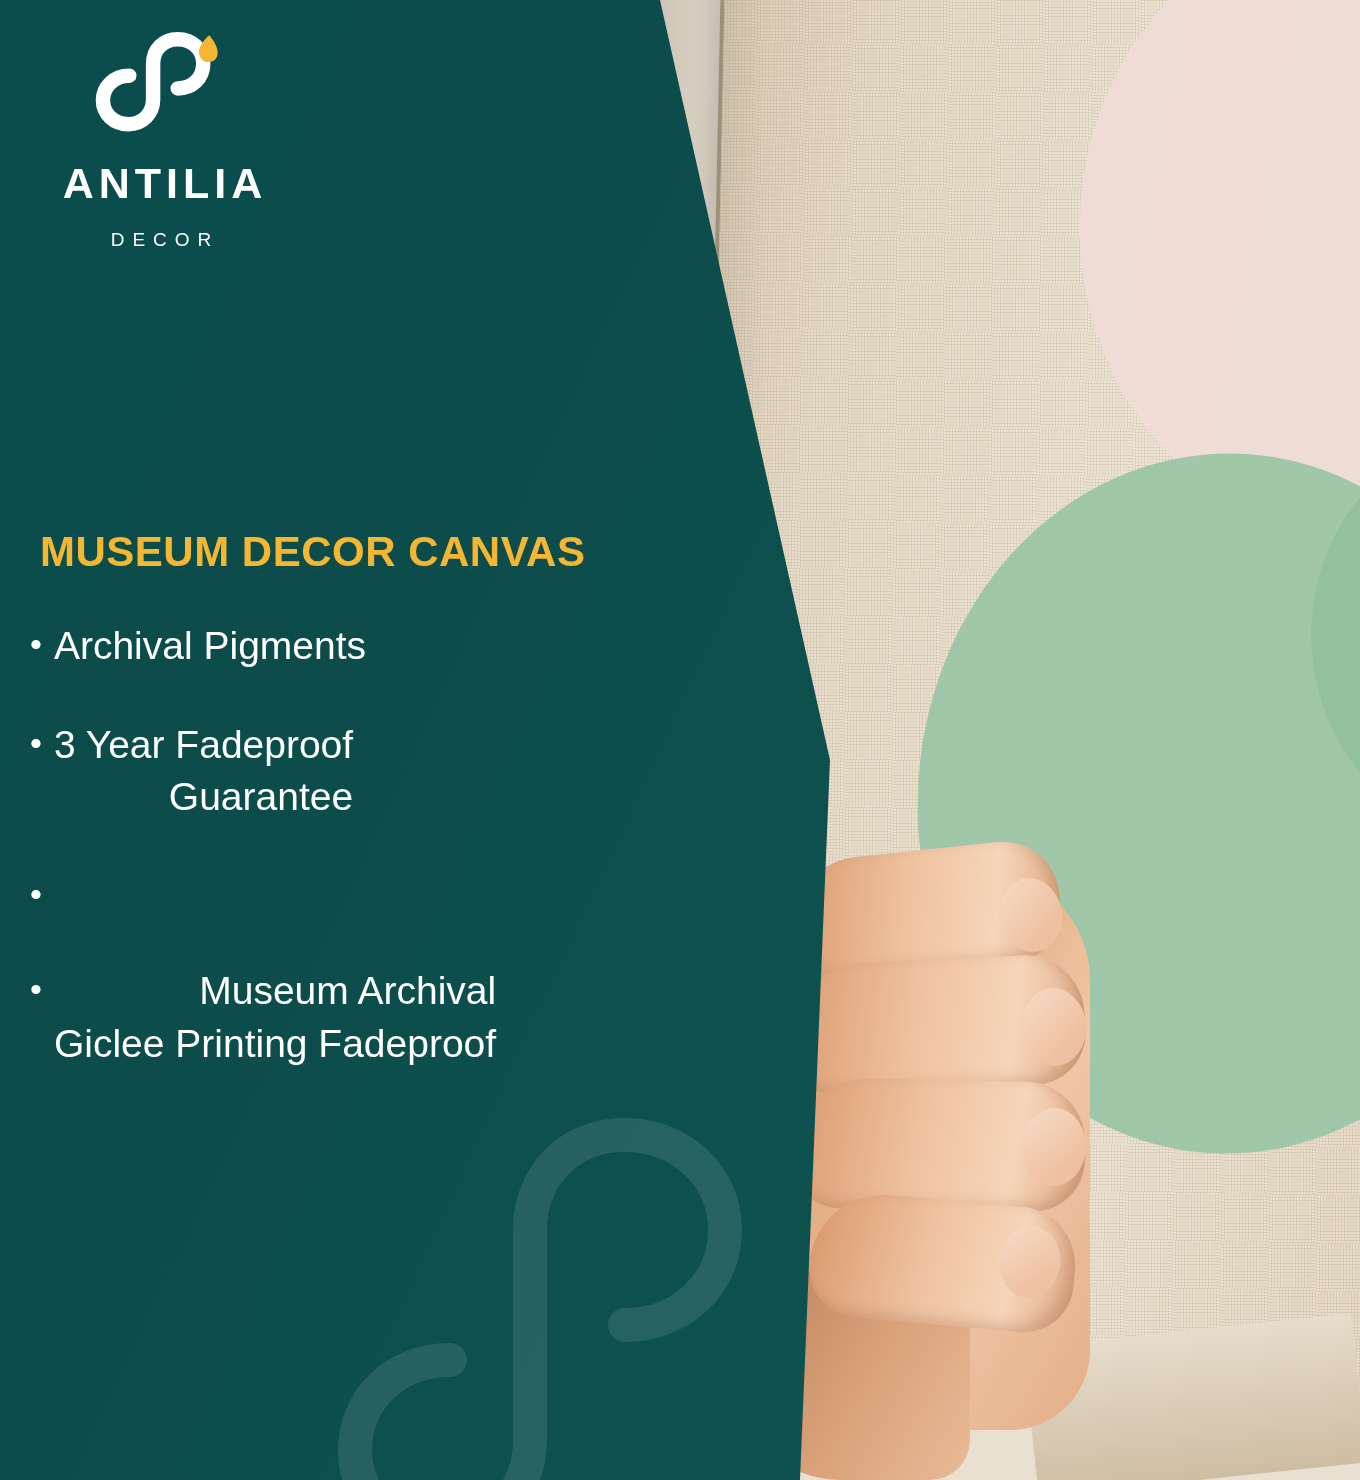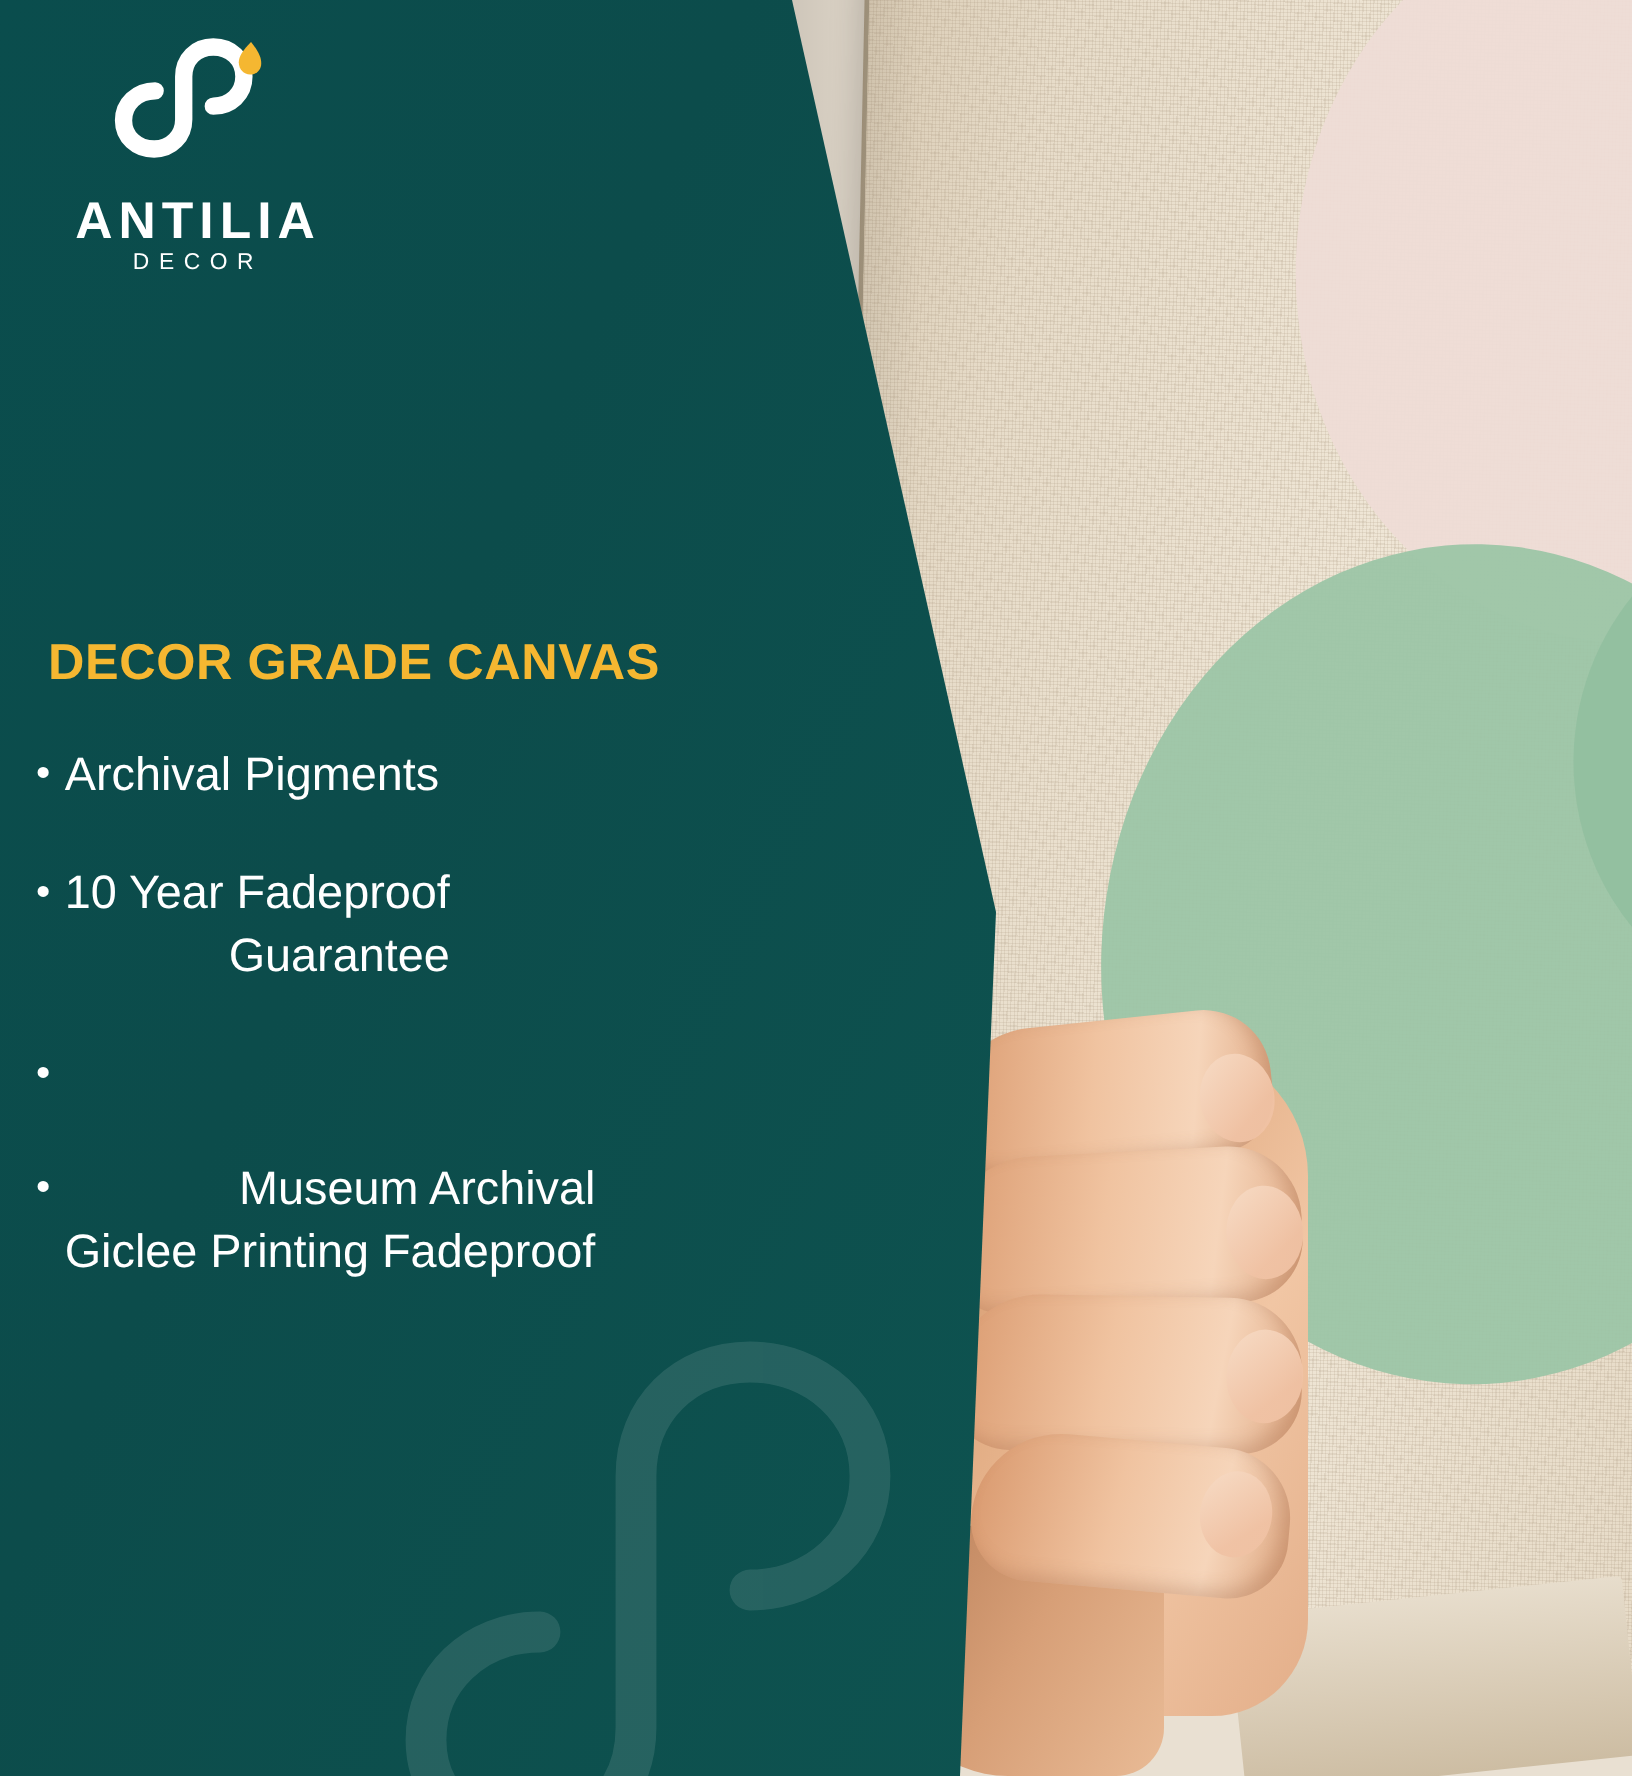--- a/index.html
+++ b/index.html
@@ -181,21 +181,21 @@
     font-size: 43px;
     font-weight: 700;
     letter-spacing: 5px;
     line-height: 1;
     margin-top: 23px;
   }
   .logo-sub {
     font-size: 19px;
     font-weight: 400;
     letter-spacing: 8px;
-    margin-top: 2px;
+    margin-top: 24px;
   }
 
   
   .headline {
     position: absolute;
     left: 40px;
     top: 528px;
     font-size: 42px;
     font-weight: 700;
     letter-spacing: 0.5px;
@@ -266,30 +266,30 @@
 
   <div class="logo">
     <svg class="logo-mark" viewBox="0 0 200 120">
       <path d="M58 52c-18 0-31 13-31 29s13 28 30 28 29-13 29-29V38c0-17 12-29 29-29s30 12 30 29-13 29-30 29" fill="none" stroke="#ffffff" stroke-width="17" stroke-linecap="round"></path>
       <path d="M152 4c7 9 10 15 10 21 0 7-5 11-11 11s-11-5-11-12c0-6 4-12 12-20z" fill="#f5b731"></path>
     </svg>
     <div class="logo-word">ANTILIA</div>
     <div class="logo-sub">DECOR</div>
   </div>
 
-  <div class="headline">DECOR GRADE CANVAS</div>
+  <div class="headline">MUSEUM DECOR CANVAS</div>
 
   <ul class="features">
     <li>
       <span class="bullet">•</span>
       <span class="feat-text">Archival Pigments</span>
     </li>
     <li>
       <span class="bullet">•</span>
-      <span class="feat-text">10 Year Fadeproof
+      <span class="feat-text">3 Year Fadeproof
 Guarantee</span>
     </li>
     <li>
       <span class="bullet">•</span>
     </li>
     <li>
       <span class="bullet">•</span>
       <span class="feat-text"> Museum Archival
  Giclee Printing Fadeproof</span>
     </li>

